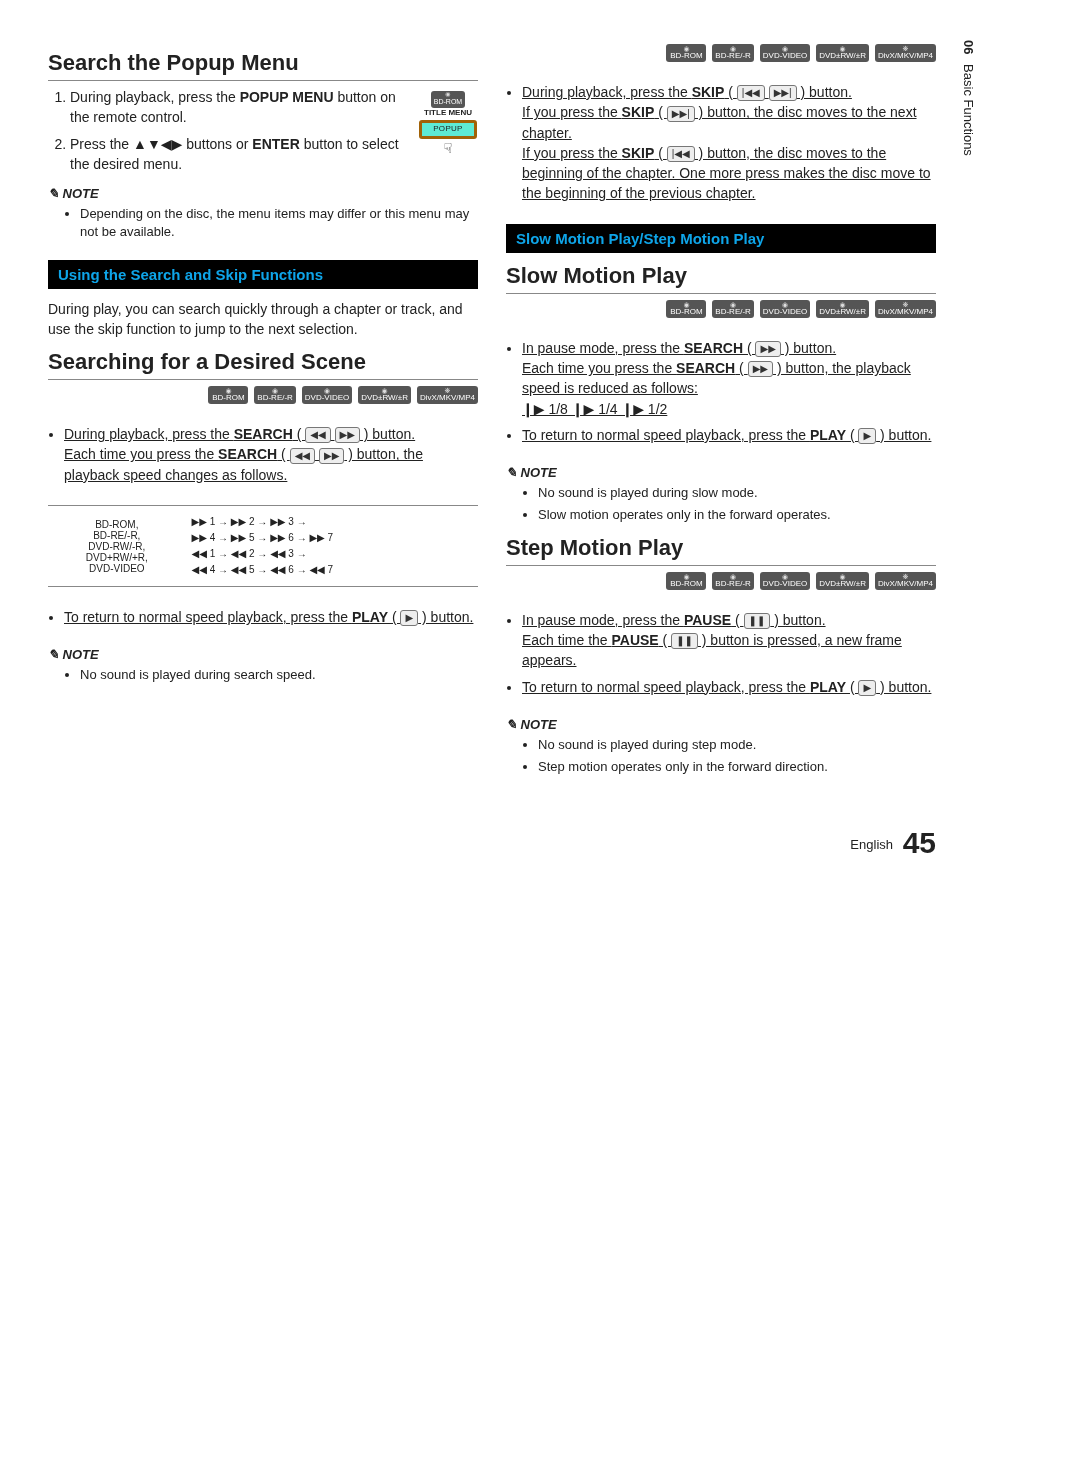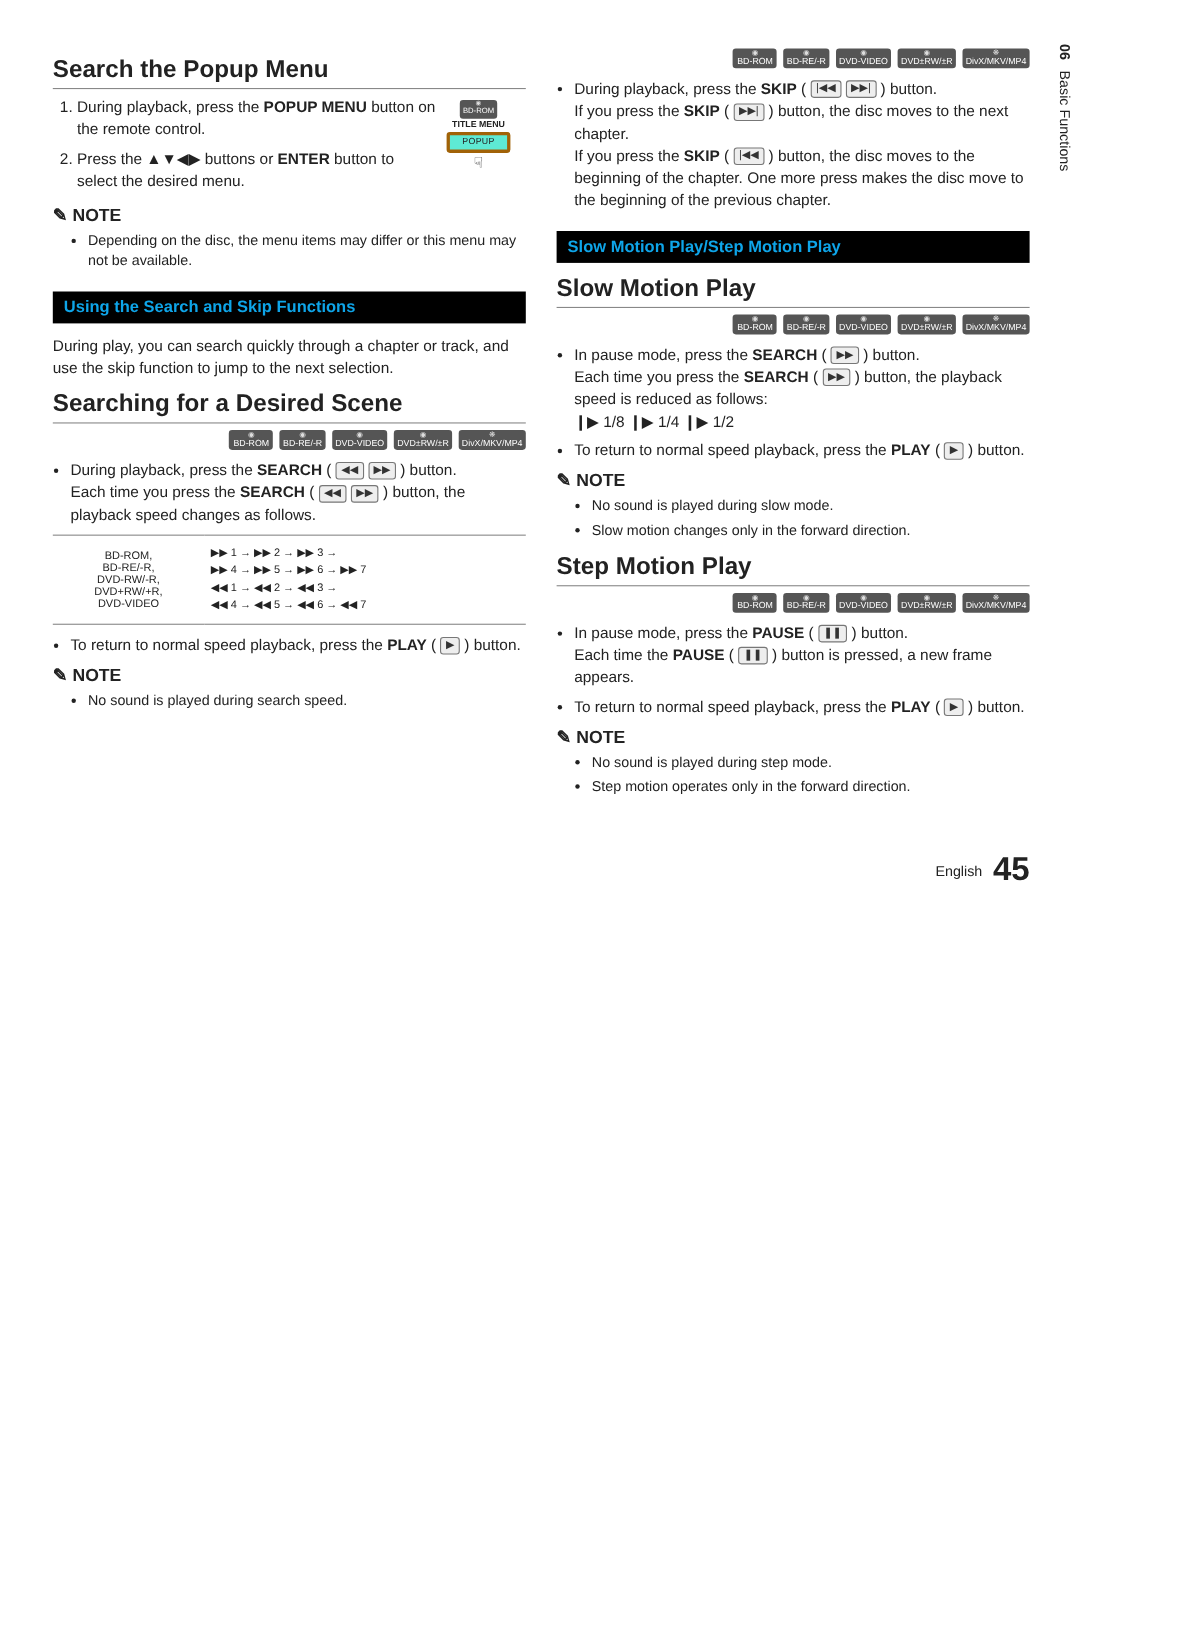--- a/index.html
+++ b/index.html
@@ -31,26 +31,27 @@
     background: #000;
     color: #0ea5e9;
     font-weight: bold;
     font-size: 15px;
     padding: 6px 10px;
     margin: 18px 0 10px 0;
   }
   p { margin: 6px 0; line-height: 1.45; }
   ol { margin: 6px 0; padding-left: 22px; }
   ol li { margin-bottom: 6px; line-height: 1.45; }
-  .bullets { margin: 8px 0; padding-left: 16px; }
+  .bullets { margin: 20px 0; padding-left: 16px; text-decoration: underline; }
   .bullets li { margin-bottom: 6px; line-height: 1.45; }
   .note-label {
     font-weight: bold;
-    font-size: 16px;
+    font-size: 13px;
     margin-top: 6px;
+    font-style: italic;
   }
   .note-label::before {
     content: "✎ ";
   }
   .note-items {
     margin: 4px 0 10px 18px;
     padding-left: 14px;
     font-size: 13px;
   }
   .note-items li { margin-bottom: 4px; line-height: 1.4; }
@@ -131,21 +132,21 @@
     vertical-align: -4px;
     margin-left: 6px;
   }
 
   .popup-graphic {
     float: right;
     width: 60px;
     text-align: center;
     font-size: 8px;
     line-height: 1.3;
-    margin: 4px 13px 4px 8px;
+    margin: 4px 0 4px 8px;
   }
   .popup-graphic .pbx {
     display: inline-block;
     border: 3px solid #a16207;
     border-radius: 3px;
     background: #5eead4;
     padding: 1px 11px;
     font-size: 8px;
     margin-top: 2px;
     letter-spacing: 0.3px;
@@ -279,21 +280,21 @@
         <span>❙▶ 1/8 ❙▶ 1/4 ❙▶ 1/2</span>
       </li>
       <li>
         <span>To return to normal speed playback, press the </span><strong>PLAY</strong><span> ( </span><span class="icon-btn">▶</span><span> ) button.</span>
       </li>
     </ul>
 
     <div class="note-label">NOTE</div>
     <ul class="note-items">
       <li>No sound is played during slow mode.</li>
-      <li>Slow motion changes only in the forward direction.</li>
+      <li>Slow motion operates only in the forward operates.</li>
     </ul>
 
     <h2>Step Motion Play</h2>
     <div class="disc-badges">
       <span class="disc-badge">BD-ROM</span>
       <span class="disc-badge">BD-RE/-R</span>
       <span class="disc-badge">DVD-VIDEO</span>
       <span class="disc-badge">DVD±RW/±R</span>
       <span class="disc-badge divx">DivX/MKV/MP4</span>
     </div>

